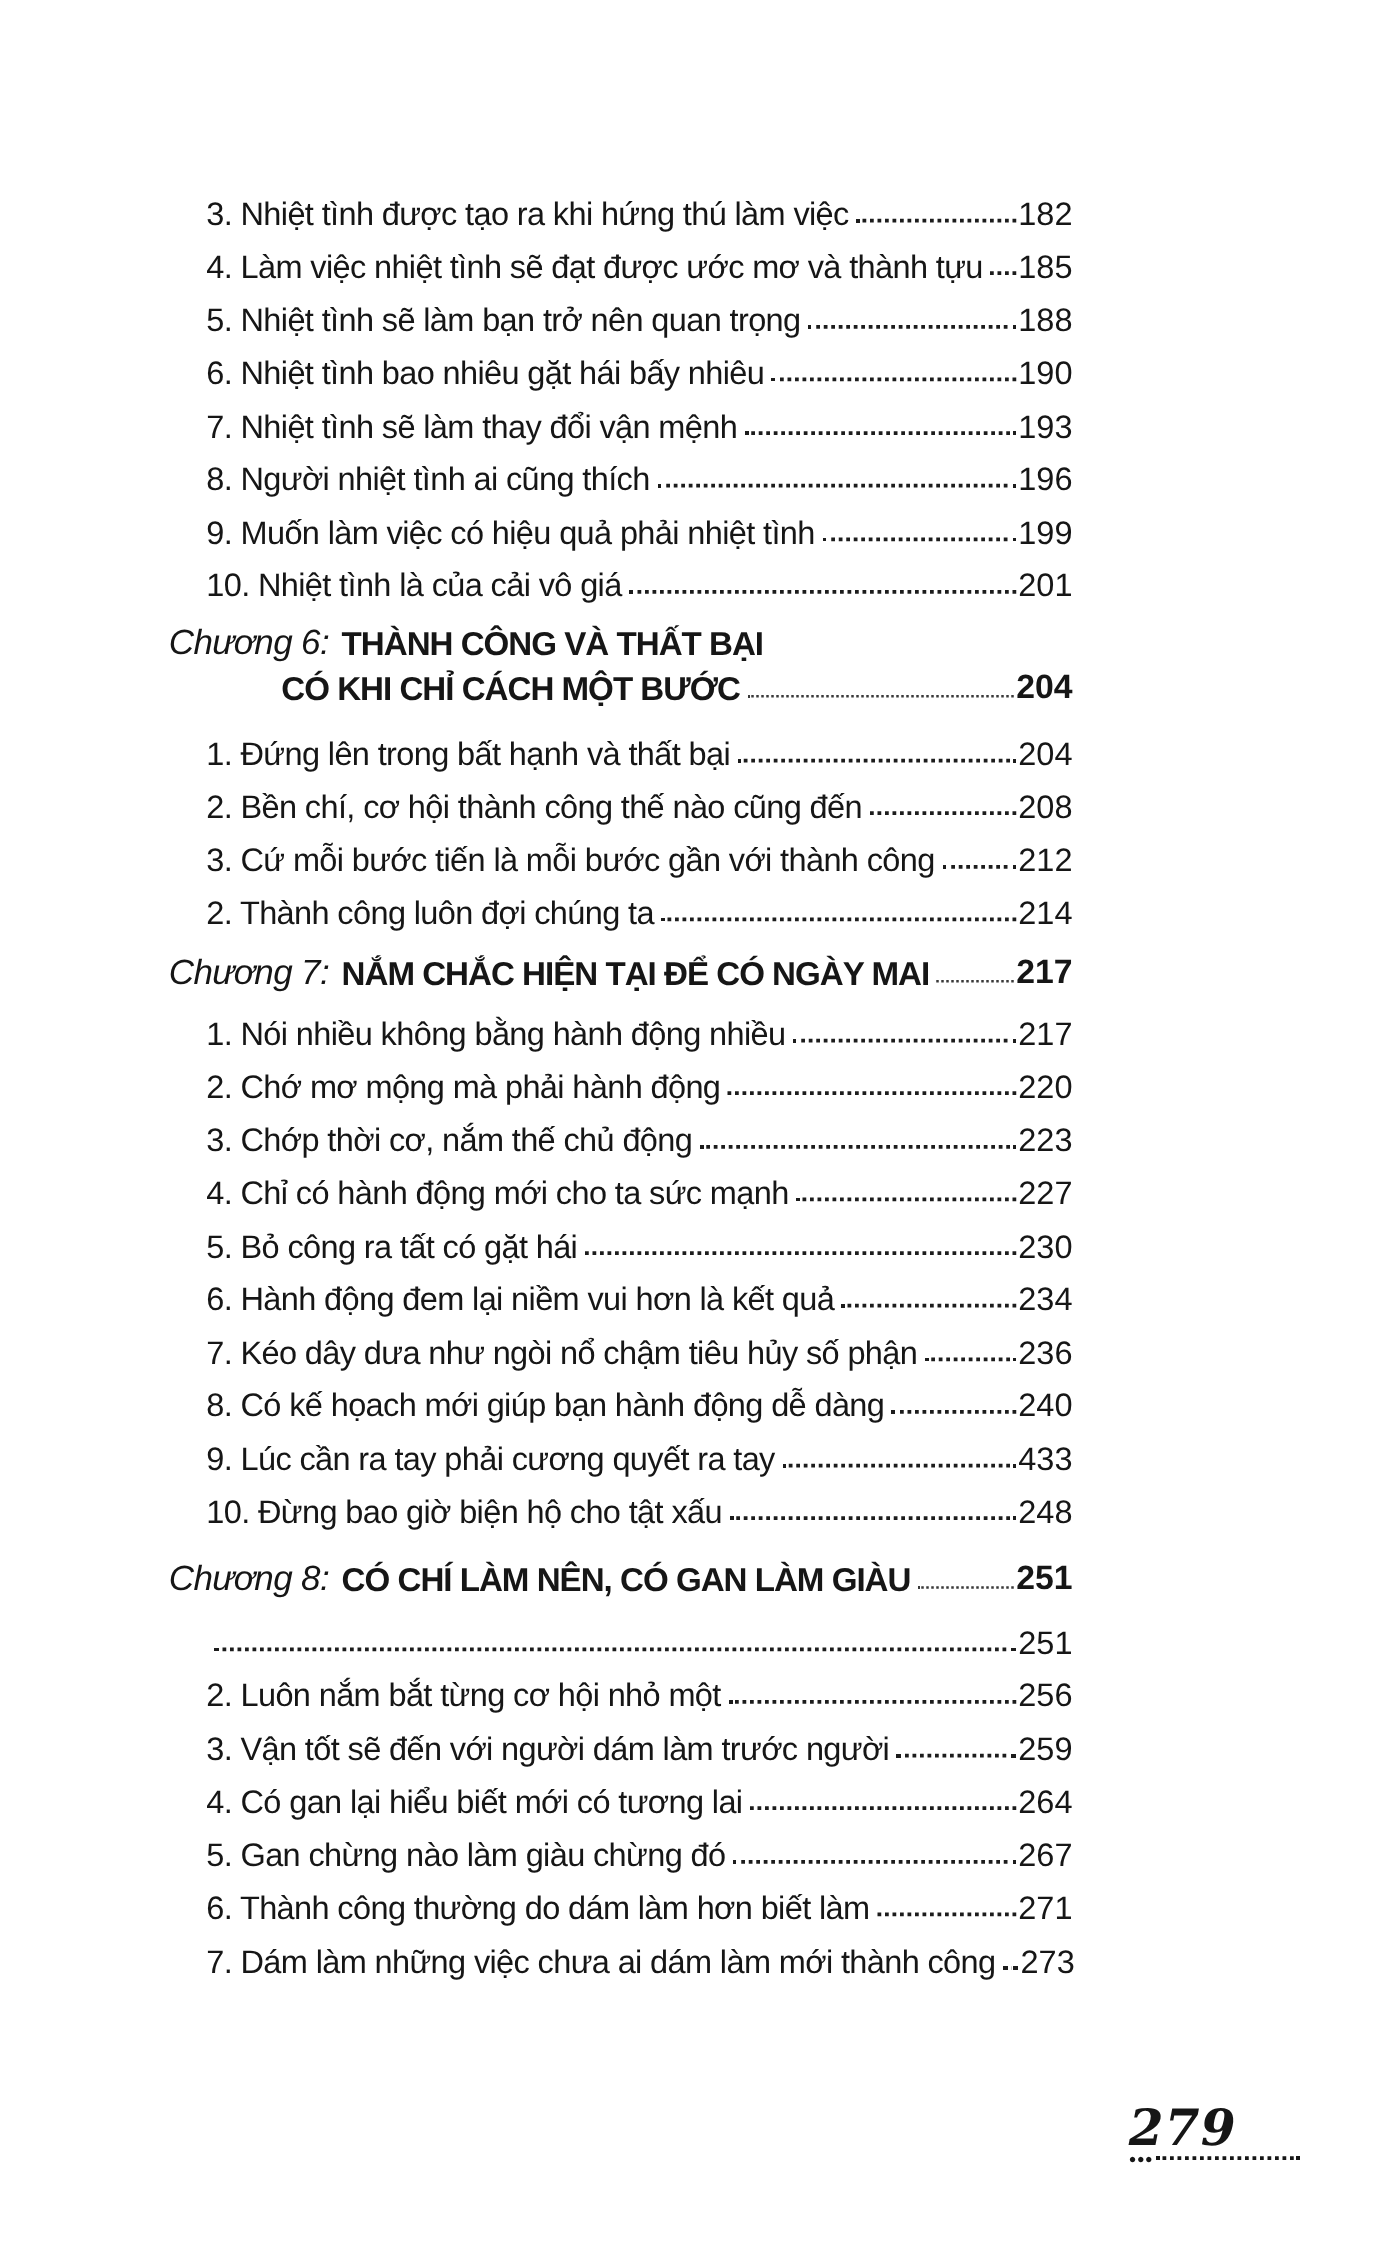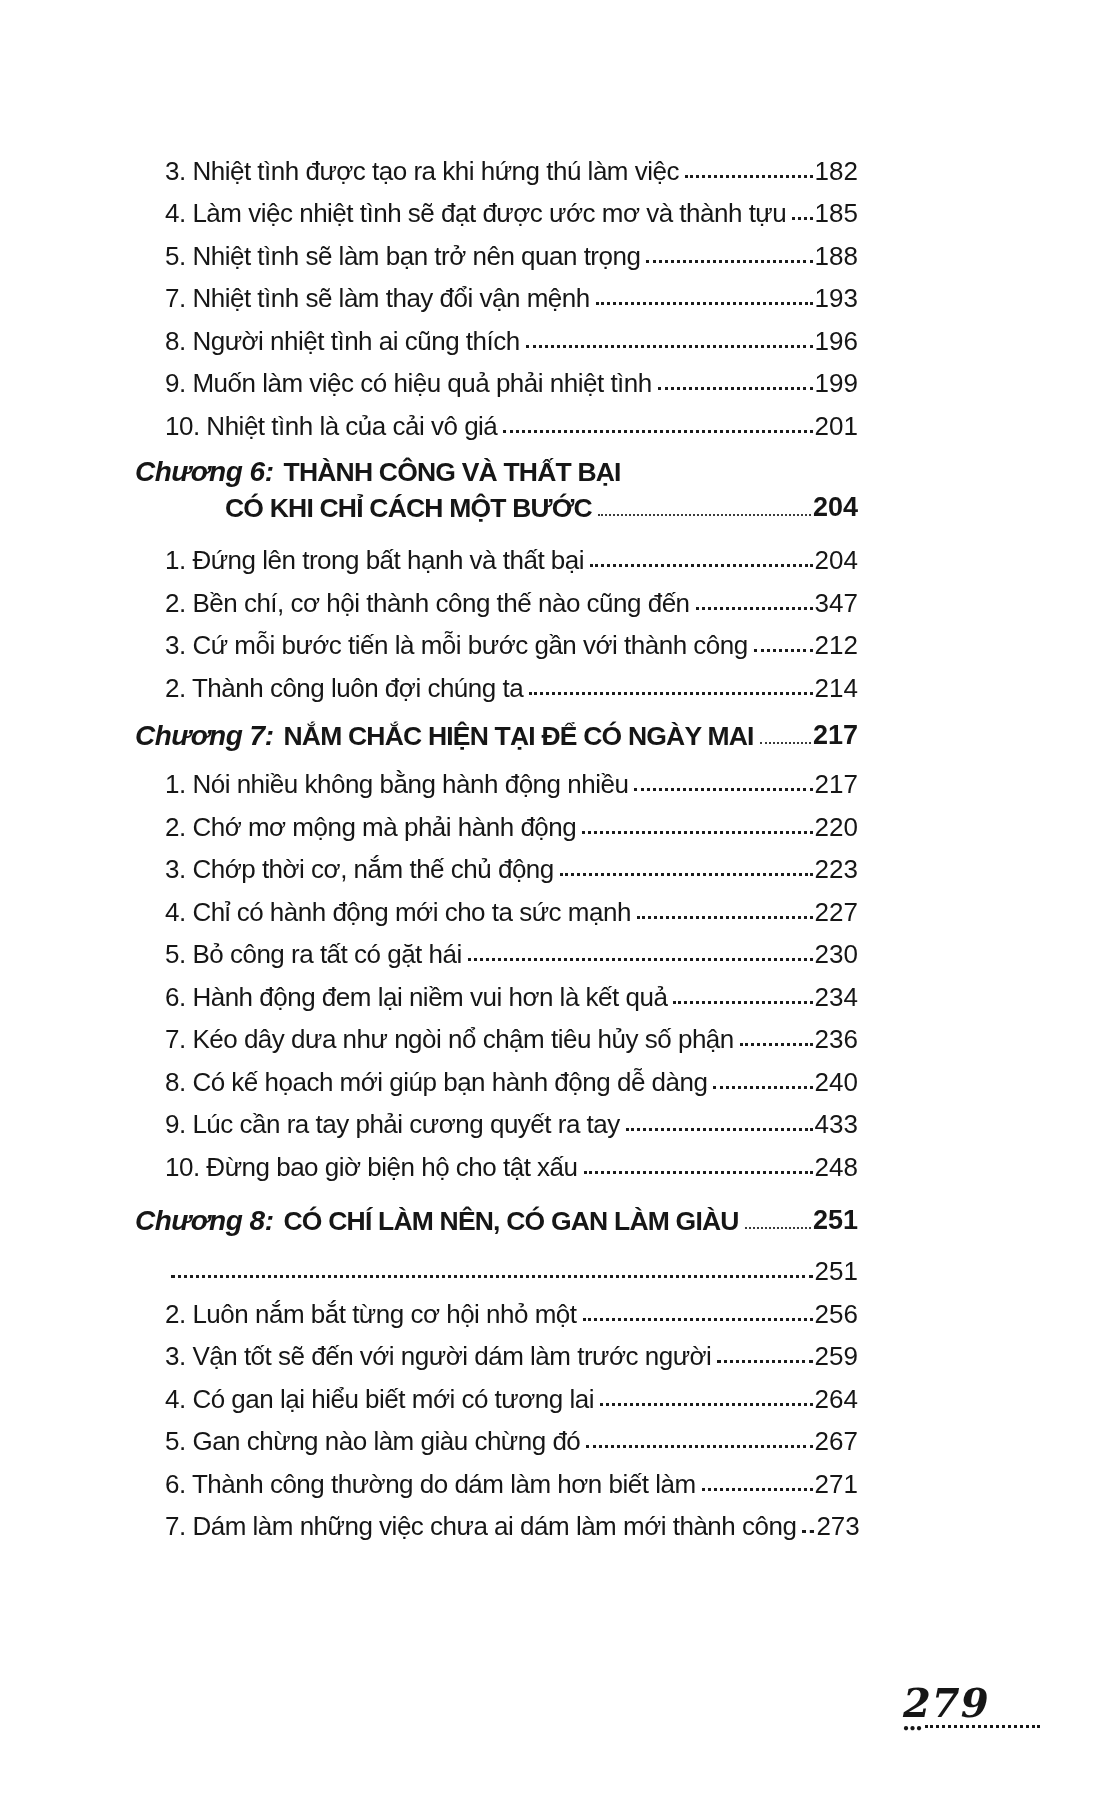--- a/index.html
+++ b/index.html
@@ -20,21 +20,21 @@
   }
   .leader {
     flex:1 1 auto; min-width:12px;
     border-bottom:3.4px dotted #1c1c1c;
     margin:0 2px 11px 6px;
   }
   .pg { font-size:26px; line-height:1; padding-bottom:5px; }
 
   
   .chap .chap-prefix {
-    font-size:28px; font-weight:bold; font-style:italic;
+    font-size:28px; font-weight:normal; font-style:italic;
     letter-spacing:-0.5px; line-height:1; padding-bottom:4px;
     padding-right:10px; white-space:nowrap;
   }
   .chap .chap-title {
     font-size:26.5px; font-weight:bold; letter-spacing:-0.8px;
     line-height:1; padding-bottom:4px; white-space:nowrap;
   }
   .chap .leader { border-bottom-width:2.8px; border-bottom-color:#3a3a3a; margin-bottom:10px; }
   .chap .pg { font-weight:bold; font-size:27px; }
 
@@ -70,20 +70,25 @@
     <span class="label">4. Làm việc nhiệt tình sẽ đạt được ước mơ và thành tựu</span>
     <span class="leader"></span>
     <span class="pg">185</span>
   </div>
   <div class="row item">
     <span class="label">5. Nhiệt tình sẽ làm bạn trở nên quan trọng</span>
     <span class="leader"></span>
     <span class="pg">188</span>
   </div>
   <div class="row item">
+    <span class="label">6. Nhiệt tình bao nhiêu gặt hái bấy nhiêu</span>
+    <span class="leader"></span>
+    <span class="pg">190</span>
+  </div>
+  <div class="row item">
     <span class="label">7. Nhiệt tình sẽ làm thay đổi vận mệnh</span>
     <span class="leader"></span>
     <span class="pg">193</span>
   </div>
   <div class="row item">
     <span class="label">8. Người nhiệt tình ai cũng thích</span>
     <span class="leader"></span>
     <span class="pg">196</span>
   </div>
   <div class="row item">
@@ -108,21 +113,21 @@
   </div>
 
   <div class="row item after-chap">
     <span class="label">1. Đứng lên trong bất hạnh và thất bại</span>
     <span class="leader"></span>
     <span class="pg">204</span>
   </div>
   <div class="row item">
     <span class="label">2. Bền chí, cơ hội thành công thế nào cũng đến</span>
     <span class="leader"></span>
-    <span class="pg">347</span>
+    <span class="pg">208</span>
   </div>
   <div class="row item">
     <span class="label">3. Cứ mỗi bước tiến là mỗi bước gần với thành công</span>
     <span class="leader"></span>
     <span class="pg">212</span>
   </div>
   <div class="row item">
     <span class="label">2. Thành công luôn đợi chúng ta</span>
     <span class="leader"></span>
     <span class="pg">214</span>

